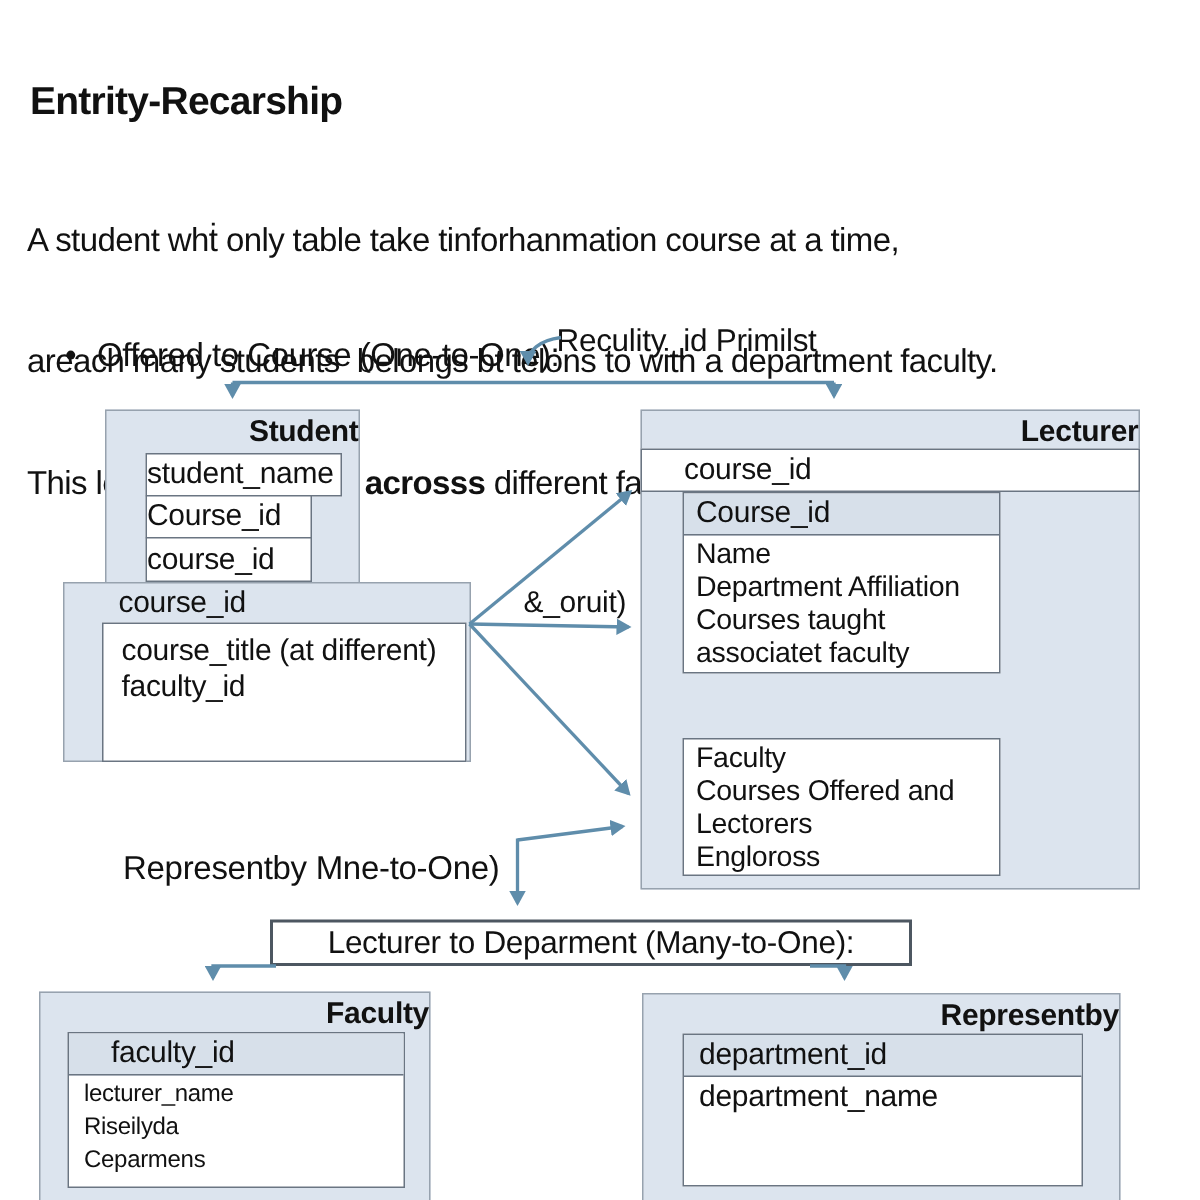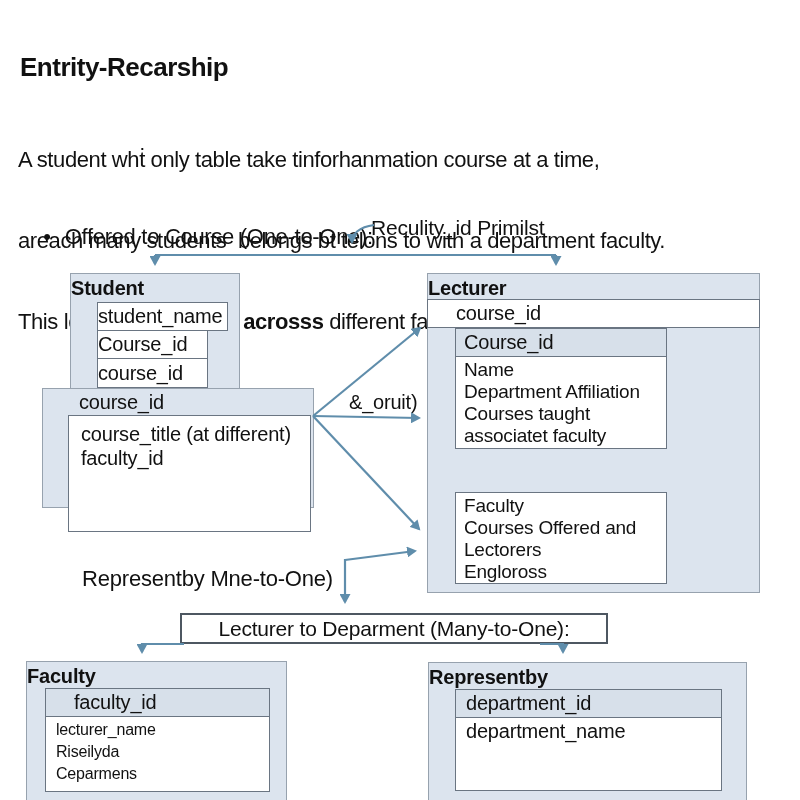--- a/index.html
+++ b/index.html
@@ -8,21 +8,21 @@
     font-family:Liberation Sans, sans-serif;color:#111;margin-top:36px;
   }
   .abs{position:absolute;box-sizing:border-box;}
   .ttl{font-size:26px;font-weight:bold;letter-spacing:-0.5px;white-space:pre;}
   .para{font-size:22px;line-height:27px;letter-spacing:-0.4px;white-space:pre;}
   .para .b{font-weight:600;}
   .bullet{font-size:22px;letter-spacing:-0.3px;white-space:pre;}
   .bdot{font-size:22px;margin-right:14px;}
   .ann{font-size:21px;white-space:pre;letter-spacing:-0.2px;}
   .tbl{background:#dce4ee;border:1.5px solid #97a2ae;}
-  .tbl-title{font-size:20px;font-weight:bold;text-align:left;padding-top:3px;letter-spacing:-0.2px;}
+  .tbl-title{font-size:20px;font-weight:bold;text-align:right;padding-top:3px;letter-spacing:-0.2px;}
   .cell{background:#ffffff;border:1.5px solid #6a7582;font-size:20px;letter-spacing:-0.2px;}
   .center{}
   .inner{background:#ffffff;border:1.5px solid #6a7582;}
   .inner-hdr{background:#d7e0ea;border-bottom:1.5px solid #6a7582;height:27px;line-height:27px;font-size:20px;letter-spacing:-0.2px;}
   .inner-body{font-size:19px;line-height:22px;padding:2px 8px 0 8px;letter-spacing:-0.2px;}
   .relbox{background:#ffffff;border:2px solid #4d5761;font-size:21px;text-align:center;line-height:27px;letter-spacing:-0.2px;white-space:pre;}
   svg.arrows{position:absolute;left:0;top:0;pointer-events:none;}
 </style>
 </head>
 <body>
@@ -46,21 +46,21 @@
   <div class="abs tbl" style="left:70px;top:237px;width:170px;height:144px;">
     <div class="tbl-title">Student</div>
   </div>
   <div class="abs cell center" style="left:97px;top:266px;width:131px;height:29px;line-height:27px;">student_name</div>
   <div class="abs cell center" style="left:97px;top:294px;width:111px;height:29px;line-height:27px;">Course_id</div>
   <div class="abs cell center" style="left:97px;top:322px;width:111px;height:30px;line-height:28px;">course_id</div>
 
   <div class="abs tbl" style="left:42px;top:352px;width:272px;height:120px;">
     <div style="padding-left:36px;height:27px;line-height:27px;font-size:20px;letter-spacing:-0.2px;">course_id</div>
   </div>
-  <div class="abs cell" style="left:68px;top:379px;width:243px;height:117px;padding:6px 0 0 12px;line-height:24px;">
+  <div class="abs cell" style="left:68px;top:379px;width:243px;height:93px;padding:6px 0 0 12px;line-height:24px;">
     <div>course_title (at different)</div>
     <div>faculty_id</div>
   </div>
 
   <div class="abs tbl" style="left:427px;top:237px;width:333px;height:320px;">
     <div class="tbl-title">Lecturer</div>
   </div>
   <div class="abs cell" style="left:427px;top:263px;width:333px;height:29px;line-height:27px;padding-left:28px;">course_id</div>
   <div class="abs inner" style="left:455px;top:292px;width:212px;height:121px;">
     <div class="inner-hdr" style="padding-left:8px;">Course_id</div>

